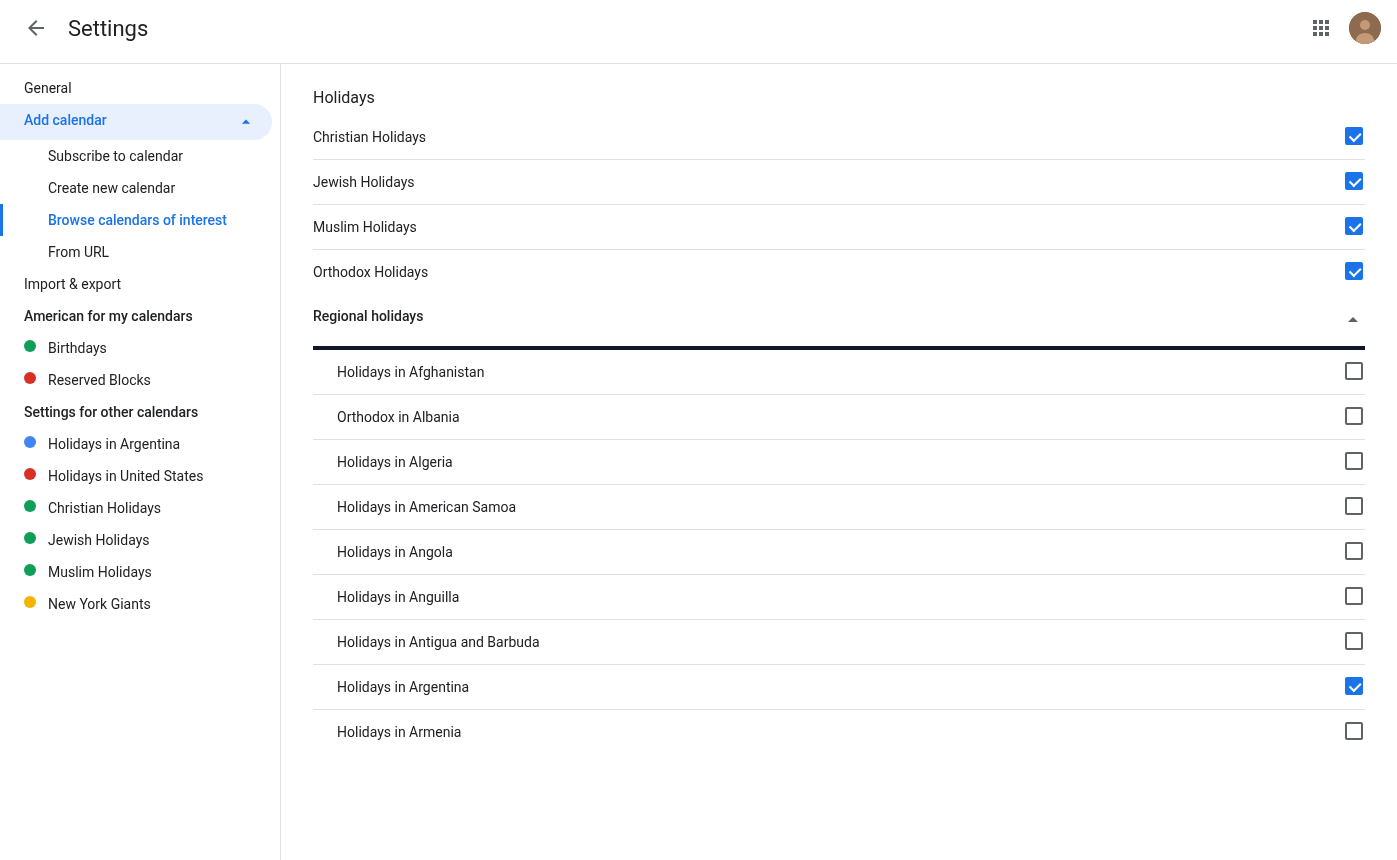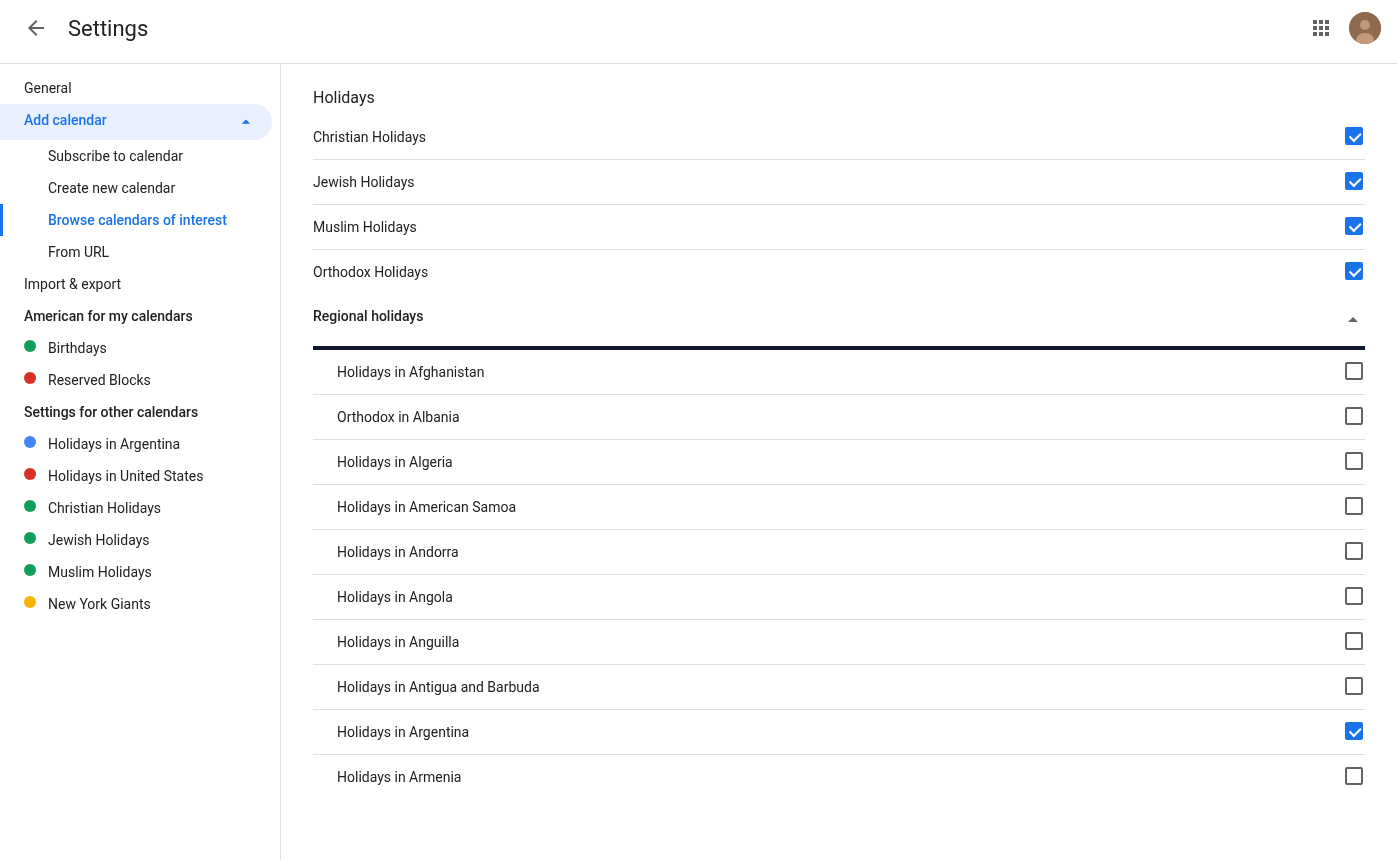--- a/index.html
+++ b/index.html
@@ -298,27 +298,20 @@
           </div>
         </div>
         <div class="calendar-row">
           <span class="calendar-name indented">Holidays in American Samoa</span>
           <div class="checkbox-wrapper">
             <input type="checkbox" style="">
             <div class="custom-checkbox"></div>
           </div>
         </div>
         <div class="calendar-row">
-          <span class="calendar-name indented">Holidays in Andorra</span>
-          <div class="checkbox-wrapper">
-            <input type="checkbox" style="">
-            <div class="custom-checkbox"></div>
-          </div>
-        </div>
-        <div class="calendar-row">
           <span class="calendar-name indented">Holidays in Angola</span>
           <div class="checkbox-wrapper">
             <input type="checkbox" style="">
             <div class="custom-checkbox"></div>
           </div>
         </div>
         <div class="calendar-row">
           <span class="calendar-name indented">Holidays in Anguilla</span>
           <div class="checkbox-wrapper">
             <input type="checkbox" style="">

